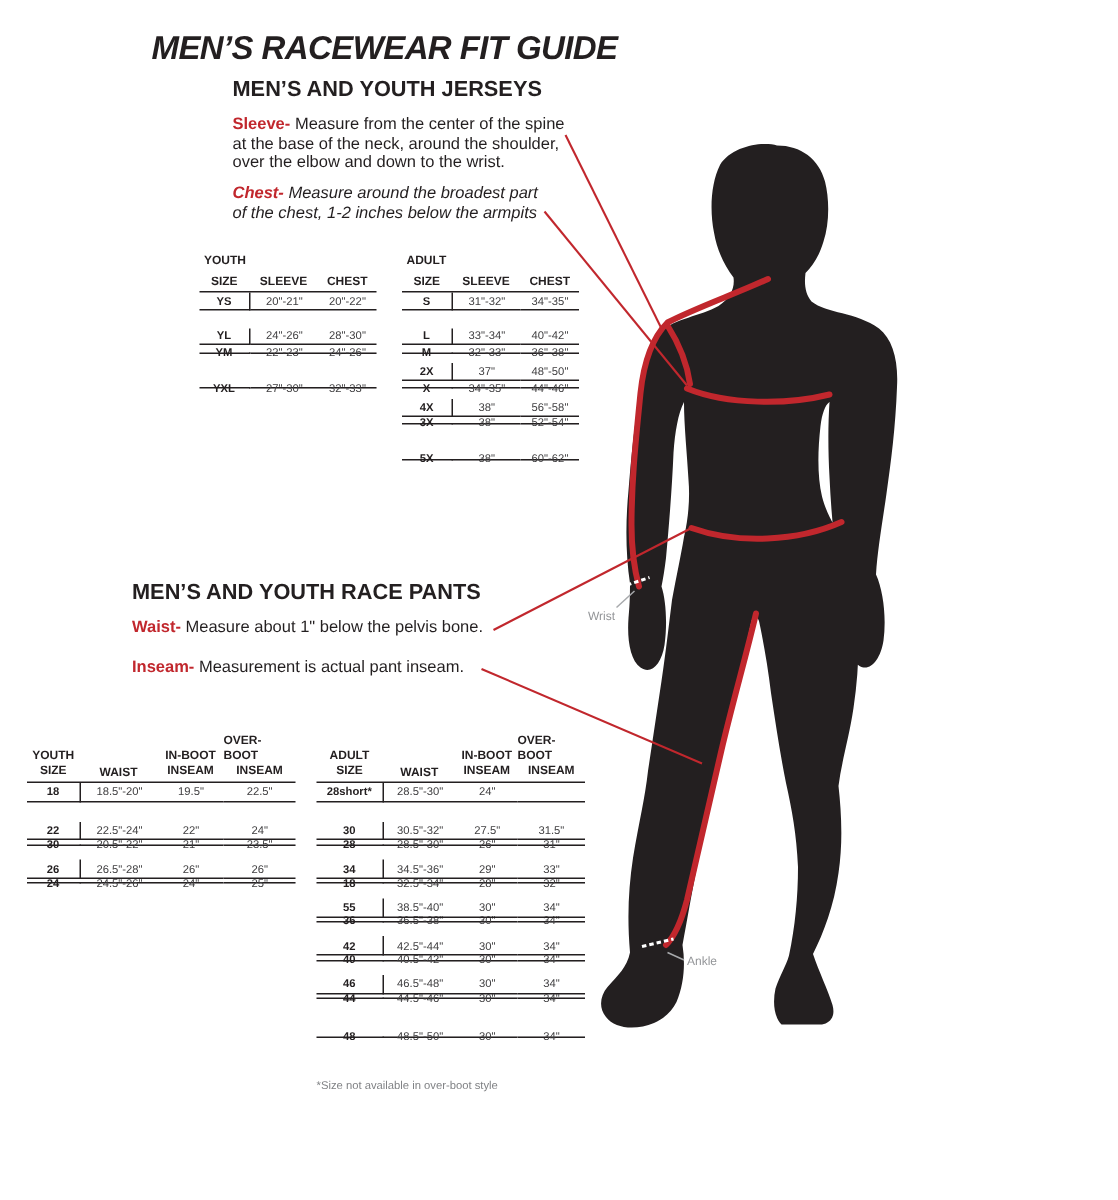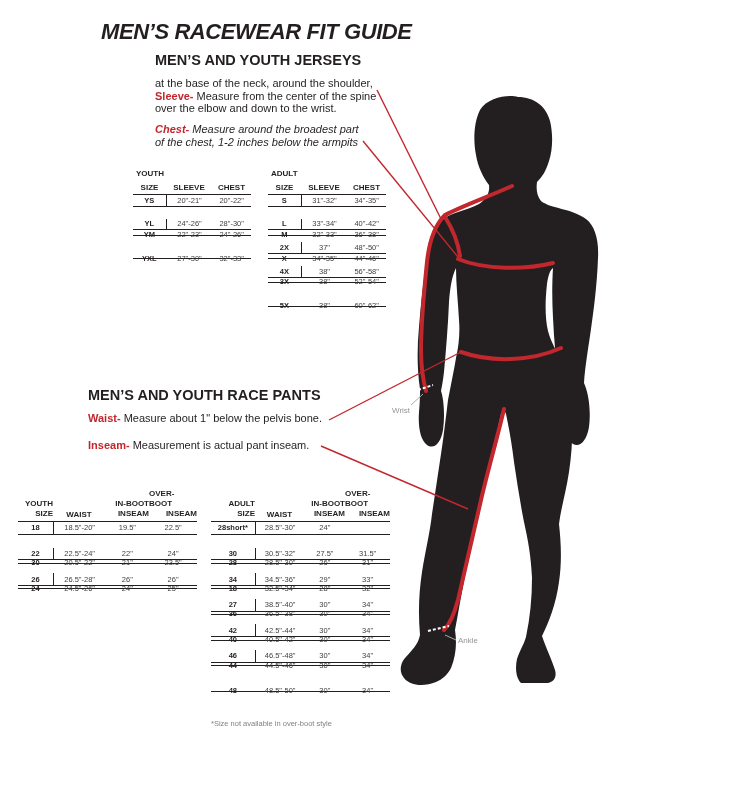--- a/index.html
+++ b/index.html
@@ -27,21 +27,21 @@
   .para .rlabel{color:var(--accent,#cc2229);font-weight:bold;}
   .sleeve-para{left:155px;top:77px;width:250px;}
   .chest-para{left:155px;top:123px;width:250px;font-style:italic;}
   .waist-para{left:88px;top:412px;white-space:nowrap;}
   .inseam-para{left:88px;top:439px;white-space:nowrap;}
 
   .tbl{position:absolute;font-size:7.5px;}
   .group{font-weight:bold;font-size:8px;height:13px;display:flex;align-items:center;padding-left:3px;}
   .hrow{display:flex;border-bottom:1.5px solid #231f20;}
   .hcell{font-weight:bold;font-size:8px;display:flex;align-items:flex-end;justify-content:center;padding-bottom:2px;}
-  .hcell.two{flex-direction:column;justify-content:flex-end;line-height:1.25;}
+  .hcell.two{flex-direction:column;align-items:center;justify-content:flex-end;line-height:1.25;}
   .trow{display:flex;}
   .trow.shaded .tcell{background:#d9d9d9;margin-top:28px;}
   .trow.shaded .tcell.c0{background:#ffffff;}
   .tcell{display:flex;align-items:center;justify-content:center;color:#414042;border-bottom:1px solid #231f20;}
   .tcell.c0{font-weight:bold;color:#231f20;border-right:1.2px solid #231f20;}
   
   .jt{width:118px;}
   .jt .trow{height:11.8px;}
   .jt .hrow{height:14px;}
   .jt .c0{width:33px;} .jt .c1{width:46px;} .jt .c2{width:39px;}
@@ -104,22 +104,22 @@
     <text class="figlabel" x="392" y="413">Wrist</text>
     <path class="leader" d="M445,635 L456,640"></path>
     <text class="figlabel" x="458" y="643">Ankle</text>
   </svg>
 
   <div class="abs title">MEN’S RACEWEAR FIT GUIDE</div>
 
   <div class="abs sec-head jersey-head">MEN’S AND YOUTH JERSEYS</div>
 
   <div class="abs para sleeve-para">
+    <div><span class="rlabel">Sleeve-</span><span> Measure from the center of the spine</span></div>
     <div>at the base of the neck, around the shoulder,</div>
-    <div><span class="rlabel">Sleeve-</span><span> Measure from the center of the spine</span></div>
     <div>over the elbow and down to the wrist.</div>
   </div>
 
   <div class="abs para chest-para">
     <div><span class="rlabel">Chest-</span><span> Measure around the broadest part</span></div>
     <div>of the chest, 1-2 inches below the armpits</div>
   </div>
 
   <div class="tbl jt jt-youth">
     <div class="group">YOUTH</div>
@@ -309,21 +309,21 @@
           <div class="tcell c2">29"</div>
           <div class="tcell c3">33"</div>
         </div>
         <div class="trow shaded">
           <div class="tcell c0">36</div>
           <div class="tcell c1">36.5"-38"</div>
           <div class="tcell c2">30"</div>
           <div class="tcell c3">34"</div>
         </div>
         <div class="trow">
-          <div class="tcell c0">27</div>
+          <div class="tcell c0">55</div>
           <div class="tcell c1">38.5"-40"</div>
           <div class="tcell c2">30"</div>
           <div class="tcell c3">34"</div>
         </div>
         <div class="trow shaded">
           <div class="tcell c0">40</div>
           <div class="tcell c1">40.5"-42"</div>
           <div class="tcell c2">30"</div>
           <div class="tcell c3">34"</div>
         </div>

